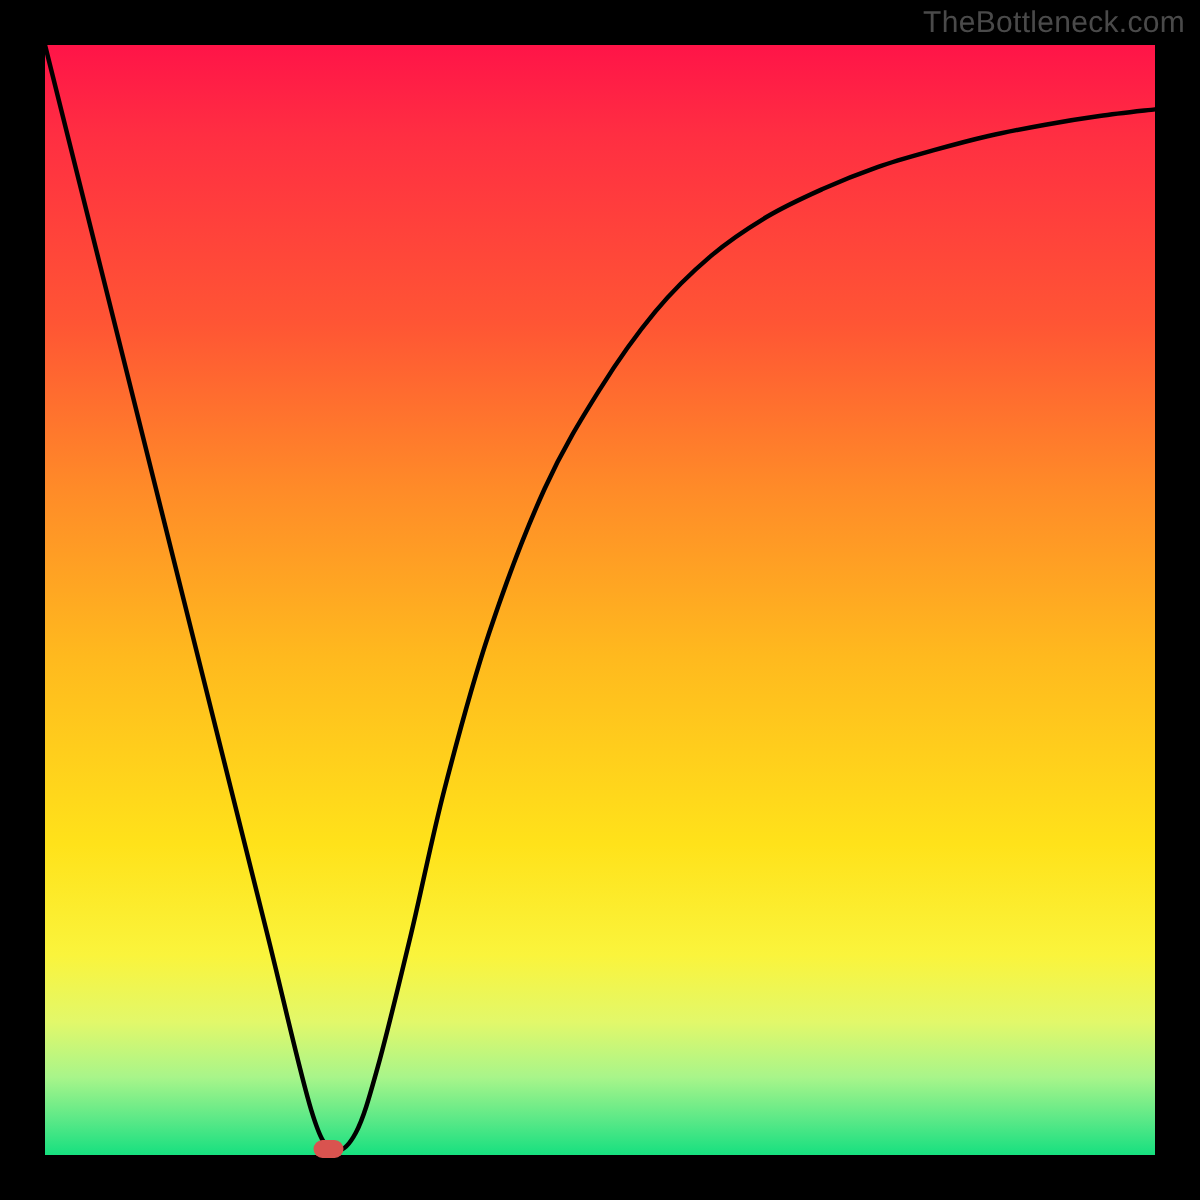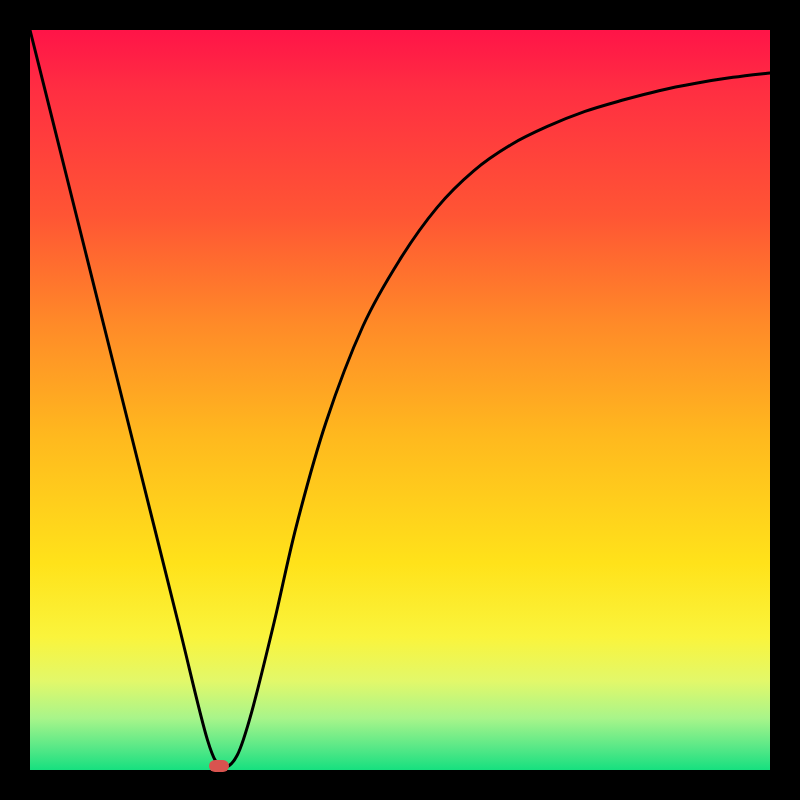--- a/index.html
+++ b/index.html
@@ -63,20 +63,21 @@
     border-radius: 6px;
     background: #d9534f;
     transform: translate(-50%, -50%);
   }
 </style>
 </head>
 <body>
 
 <div class="frame">
 
+  <div class="watermark">TheBottleneck.com</div>
 
   <div class="plot-area">
 
     <svg class="curve" viewBox="0 0 740 740" preserveAspectRatio="none">
       <path id="curve-path" d="M 0.00 0.00 C 6.17 24.67, 24.67 98.67, 37.00 148.00 C 49.33 197.33, 61.67 246.67, 74.00 296.00 C 86.33 345.33, 98.67 394.67, 111.00 444.00 C 123.33 493.33, 136.90 547.60, 148.00 592.00 C 159.10 636.40, 170.20 686.35, 177.60 710.40 C 185.00 734.45, 187.47 733.83, 192.40 736.30 C 197.33 738.77, 202.27 734.45, 207.20 725.20 C 212.13 715.95, 215.83 703.00, 222.00 680.80 C 228.17 658.60, 236.80 622.83, 244.20 592.00 C 251.60 561.17, 257.77 529.10, 266.40 495.80 C 275.03 462.50, 284.90 425.50, 296.00 392.20 C 307.10 358.90, 320.67 323.13, 333.00 296.00 C 345.33 268.87, 357.67 249.13, 370.00 229.40 C 382.33 209.67, 394.67 192.40, 407.00 177.60 C 419.33 162.80, 431.67 151.08, 444.00 140.60 C 456.33 130.12, 468.67 122.10, 481.00 114.70 C 493.33 107.30, 505.67 101.75, 518.00 96.20 C 530.33 90.65, 542.67 85.72, 555.00 81.40 C 567.33 77.08, 579.67 73.75, 592.00 70.30 C 604.33 66.85, 616.67 63.52, 629.00 60.68 C 641.33 57.84, 653.67 55.50, 666.00 53.28 C 678.33 51.06, 690.67 49.09, 703.00 47.36 C 715.33 45.63, 733.83 43.66, 740.00 42.92" fill="none" stroke="#000" stroke-width="3" stroke-linejoin="round" stroke-linecap="round"></path>
     </svg>
 
     <div id="min-marker" class="marker" style="left: 188.7px; top: 736px;"></div>
 
   </div>

